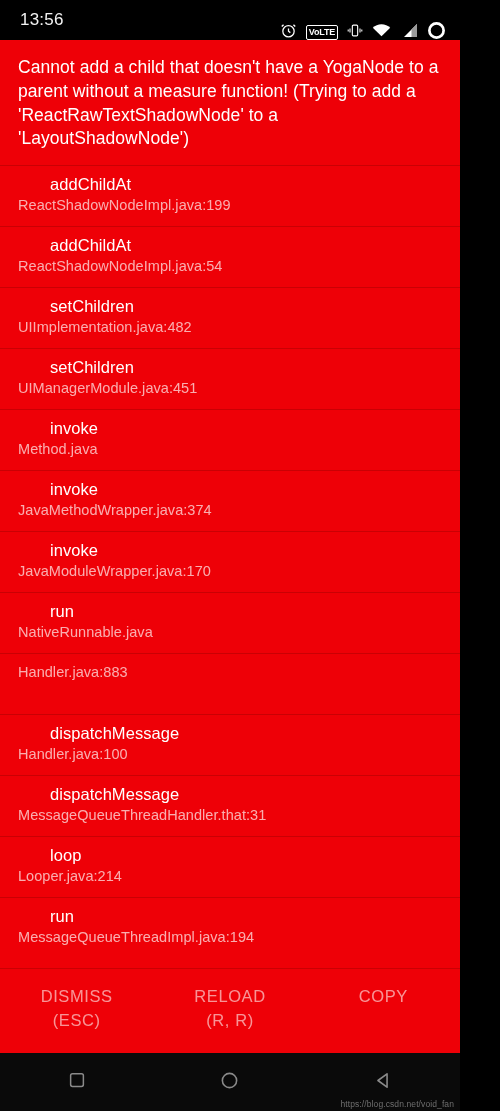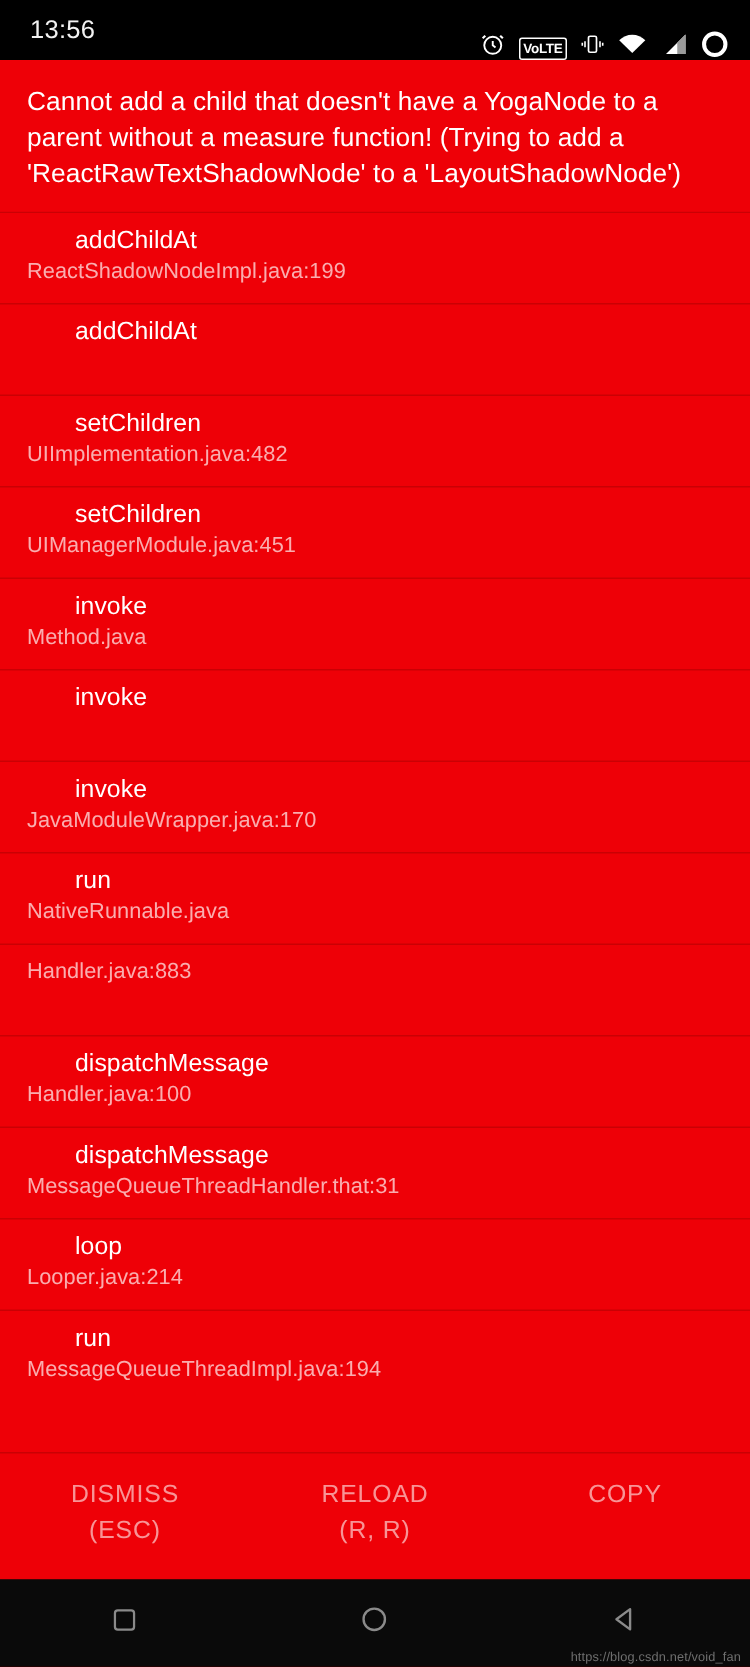--- a/index.html
+++ b/index.html
@@ -4,21 +4,21 @@
 <style>
   * { margin:0; padding:0; box-sizing:border-box; }
   html, body {
     width:500px; height:1111px;
     background:#000;
     font-family:"Liberation Sans", sans-serif;
     overflow:hidden;
   }
   #screen {
     position:relative;
-    width:500px; height:1111px;
+    width:460px; height:1111px;
     background:#000;
     display:flex; flex-direction:column;
   }
 
   
   #statusbar {
     height:40px; flex:0 0 40px;
     background:#000;
     display:flex; align-items:center;
     padding:0 14px 0 20px;
@@ -180,35 +180,37 @@
 
     <div id="error-header">Cannot add a child that doesn't have a YogaNode to a parent without a measure function! (Trying to add a 'ReactRawTextShadowNode' to a 'LayoutShadowNode')</div>
 
     <div id="stack-list">
         <div class="stack-frame">
           <div class="frame-method">addChildAt</div>
           <div class="frame-file">ReactShadowNodeImpl.java:199</div>
         </div>
         <div class="stack-frame">
           <div class="frame-method">addChildAt</div>
+          <div class="frame-file">ReactShadowNodeImpl.java:54</div>
         </div>
         <div class="stack-frame">
           <div class="frame-method">setChildren</div>
           <div class="frame-file">UIImplementation.java:482</div>
         </div>
         <div class="stack-frame">
           <div class="frame-method">setChildren</div>
           <div class="frame-file">UIManagerModule.java:451</div>
         </div>
         <div class="stack-frame">
           <div class="frame-method">invoke</div>
           <div class="frame-file">Method.java</div>
         </div>
         <div class="stack-frame">
           <div class="frame-method">invoke</div>
+          <div class="frame-file">JavaMethodWrapper.java:374</div>
         </div>
         <div class="stack-frame">
           <div class="frame-method">invoke</div>
           <div class="frame-file">JavaModuleWrapper.java:170</div>
         </div>
         <div class="stack-frame">
           <div class="frame-method">run</div>
           <div class="frame-file">NativeRunnable.java</div>
         </div>
         <div class="stack-frame">

